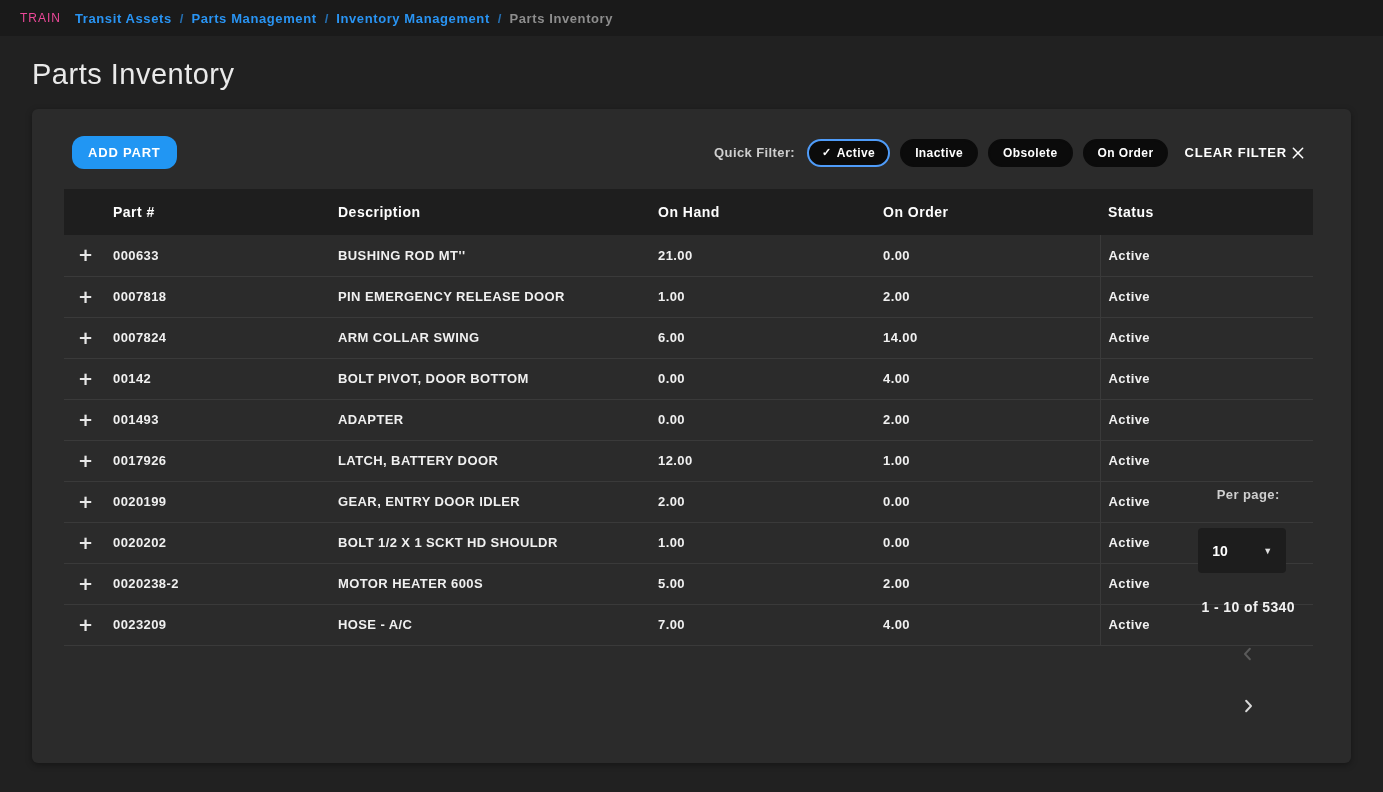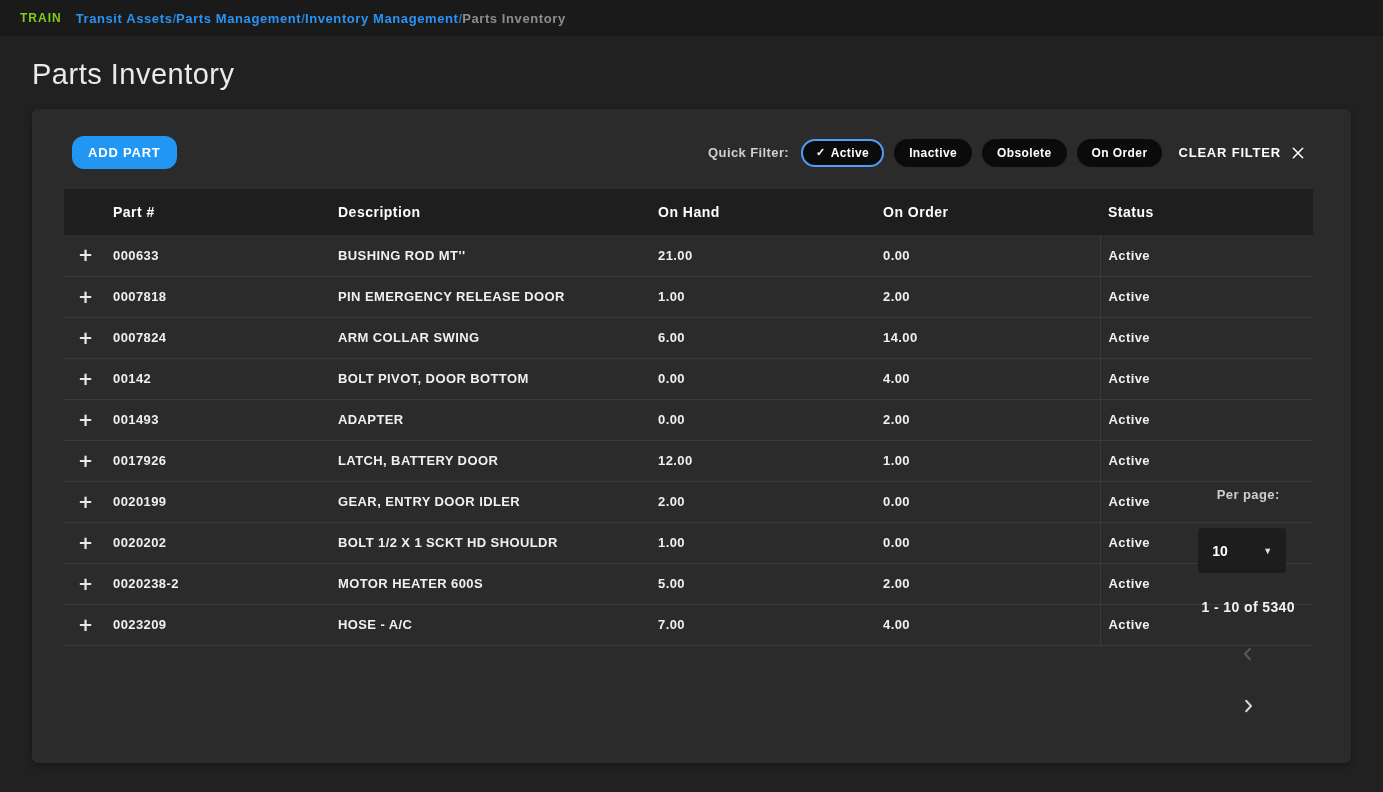--- a/index.html
+++ b/index.html
@@ -14,26 +14,26 @@
   
   .topbar {
     height: 36px;
     background: #1a1a1a;
     display: flex;
     align-items: center;
     padding: 0 20px;
     gap: 14px;
   }
   .brand {
-    color: #84cc16;
+    color: #ec4899;
     font-size: 12px;
-    font-weight: bold;
+    font-weight: normal;
     letter-spacing: 1px;
   }
-  .breadcrumb { display: flex; align-items: flex-start; }
+  .breadcrumb { display: flex; align-items: flex-start; gap: 8px; }
   .crumb {
     color: #2994f3;
     font-size: 13px;
     font-weight: bold;
     letter-spacing: .6px;
     text-decoration: none;
     cursor: pointer;
   }
   .crumb.active { color: #8d8d8d; cursor: default; }
   .sep { color: #2994f3; font-size: 13px; font-weight: bold; opacity: .7; }
@@ -130,21 +130,21 @@
   .chip.selected .check { display: inline; }
   .clear-filter {
     background: transparent;
     border: none;
     color: #ffffff;
     font-size: 13px;
     font-weight: bold;
     letter-spacing: .8px;
     display: inline-flex;
     align-items: center;
-    gap: 10px;
+    gap: 4px;
     cursor: pointer;
     margin-left: 6px;
     font-family: "Liberation Sans", sans-serif;
   }
 
   
   .table-wrap { padding: 0 38px 0 32px; }
   table { width: 100%; border-collapse: collapse; table-layout: fixed; }
   thead tr { background: #1e1e1e; height: 46px; }
   th {

